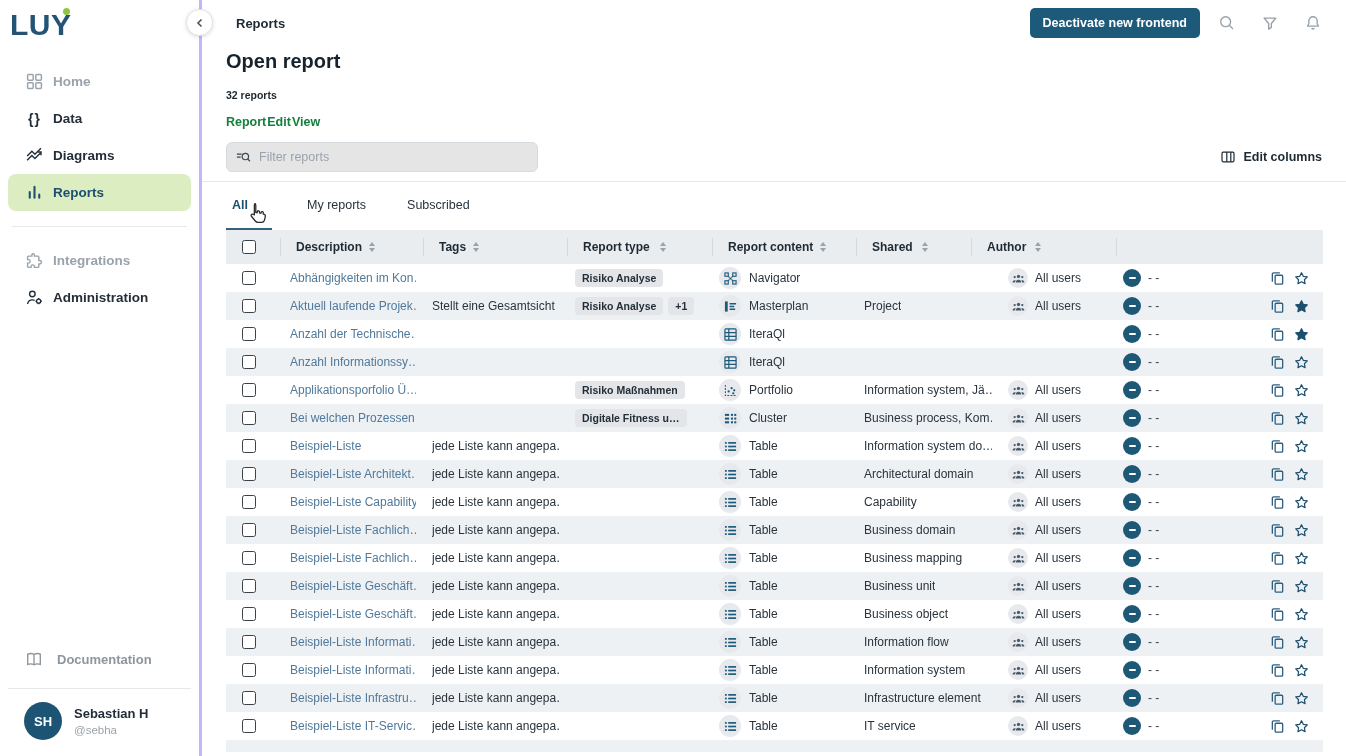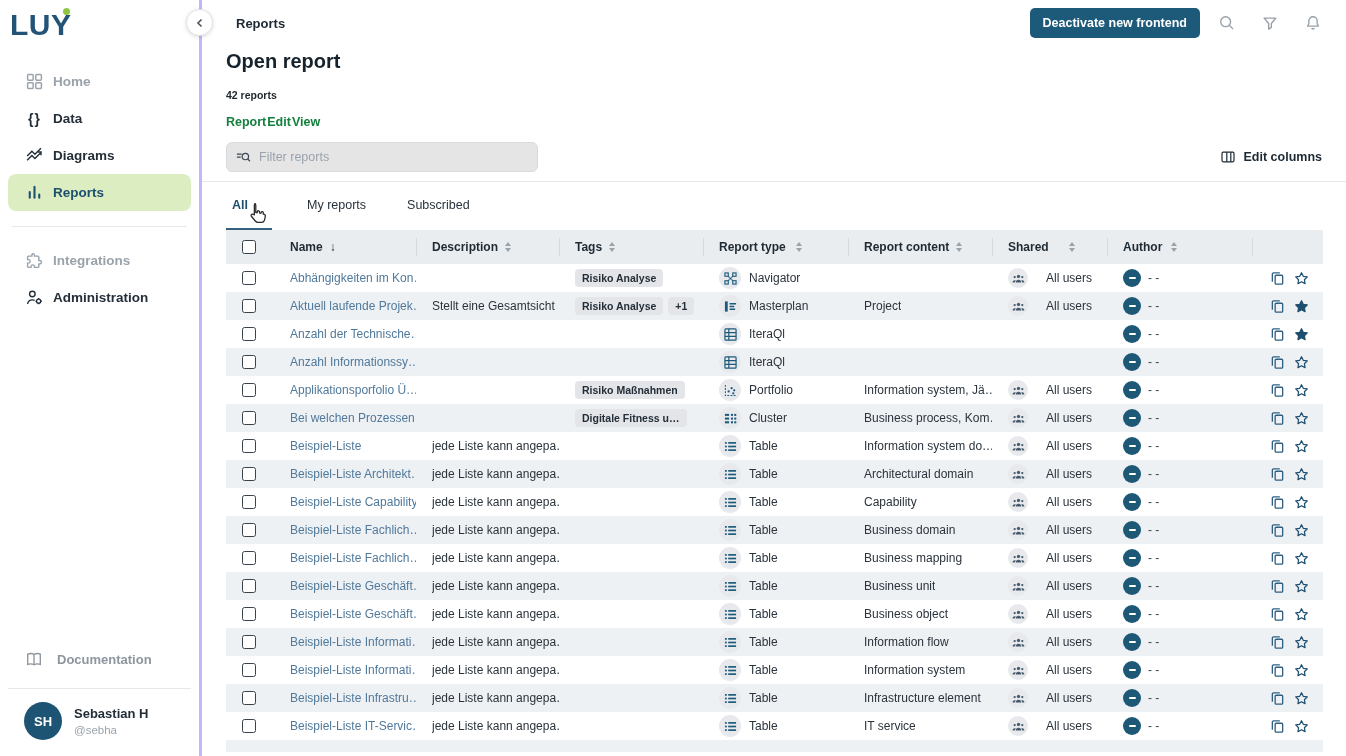--- a/index.html
+++ b/index.html
@@ -83,21 +83,21 @@
   .tr:nth-child(even) { background:#eef1f4; }
   .tr.partial { height:12px; overflow:hidden; }
   .td { white-space:nowrap; overflow:hidden; display:flex; align-items:center; height:100%; }
 
   .col-cb      { width:54px;  padding-left:16px; }
   .col-name    { width:136px; padding-left:10px; }
   .col-desc    { width:143px; padding-left:16px; }
   .col-tags    { width:144px; padding-left:16px; gap:5px; }
   .col-type    { width:145px; padding-left:16px; gap:8px; }
   .col-content { width:144px; padding-left:16px; }
-  .col-shared  { width:115px; padding-left:16px; gap:18px; }
+  .col-shared  { width:115px; padding-left:16px; gap:7px; }
   .col-author  { width:145px; padding-left:16px; gap:7px; }
   .col-actions { width:71px;  padding-left:18px; gap:9px; }
 
   .cb { width:14px; height:14px; border:1.6px solid #39424b; border-radius:2.5px; background:#fff;
         display:inline-block; cursor:pointer; flex:none; }
   .name-link { color:#50799b; text-decoration:none; cursor:pointer; overflow:hidden; }
   .cell-text { color:#2a333c; overflow:hidden; }
   .chip { background:#e3e5e9; border-radius:4px; padding:3px 7px; font-size:10.5px; font-weight:700;
           color:#232e38; white-space:nowrap; overflow:hidden; text-overflow:ellipsis; max-width:112px; flex:none; }
   .icon-circle { width:22px; height:22px; border-radius:50%; background:#e7e9ed;
@@ -221,21 +221,21 @@
           <svg width="18" height="18" viewBox="0 0 20 20" fill="none" stroke="currentColor" stroke-width="1.5" stroke-linejoin="round">
               <path d="M10 3a4.6 4.6 0 0 0-4.6 4.6v3.2L4 13.4h12l-1.4-2.6V7.6A4.6 4.6 0 0 0 10 3z"></path>
               <path d="M8.5 15.6a1.6 1.6 0 0 0 3 0"></path>
             </svg>
         </span>
       </div>
     </div>
 
     <div class="page-head">
       <h1 class="page-title">Open report</h1>
-      <div class="count">42 reports</div>
+      <div class="count">32 reports</div>
       <div class="menubar">
         <span class="menu-item">Report</span>
         <span class="menu-item">Edit</span>
         <span class="menu-item">View</span>
       </div>
       <div class="filter-row">
         <div class="filter-box">
           <span style="display:flex;">
             <svg width="15" height="15" viewBox="0 0 16 16" fill="none" stroke="#3c4650" stroke-width="1.3">
                 <path d="M1 4.5h5M1 7.5h4"></path>
@@ -268,24 +268,20 @@
             <path d="M5.5 1.2c.55 0 1 .45 1 1v5.1l.9.15.25-.9c.2-.7 1.45-.55 1.45.2l.05.95.85.15.3-.75c.25-.6 1.4-.4 1.4.25v1l.75.25c.5.2.75.55.7 1.15-.1 1.5-.5 2.4-.8 3.3-.25.75-.85 1.1-1.7 1.1H8c-.75 0-1.35-.35-1.85-.95L3.6 10.1c-.75-.9-.1-1.85.95-1.55l.95.3V2.2c0-.55.45-1 1-1z" fill="#fff" stroke="#2b2b2b" stroke-width=".9"></path>
           </svg>
       </span>
     </div>
 
     <div class="table-wrap">
       <div class="thead">
         <div class="th col-cb">
             <span class="cb"></span>
           </div>
-        <div class="th col-name">
-          <span>Name</span>
-          <span class="sort-arrow">↓</span>
-        </div>
         <div class="th col-desc sep">
           <span>Description</span>
           <span class="sort-stack">
               <i class="up"></i>
               <i class="dn"></i>
             </span>
         </div>
         <div class="th col-tags sep">
           <span>Tags</span>
           <span class="sort-stack">

